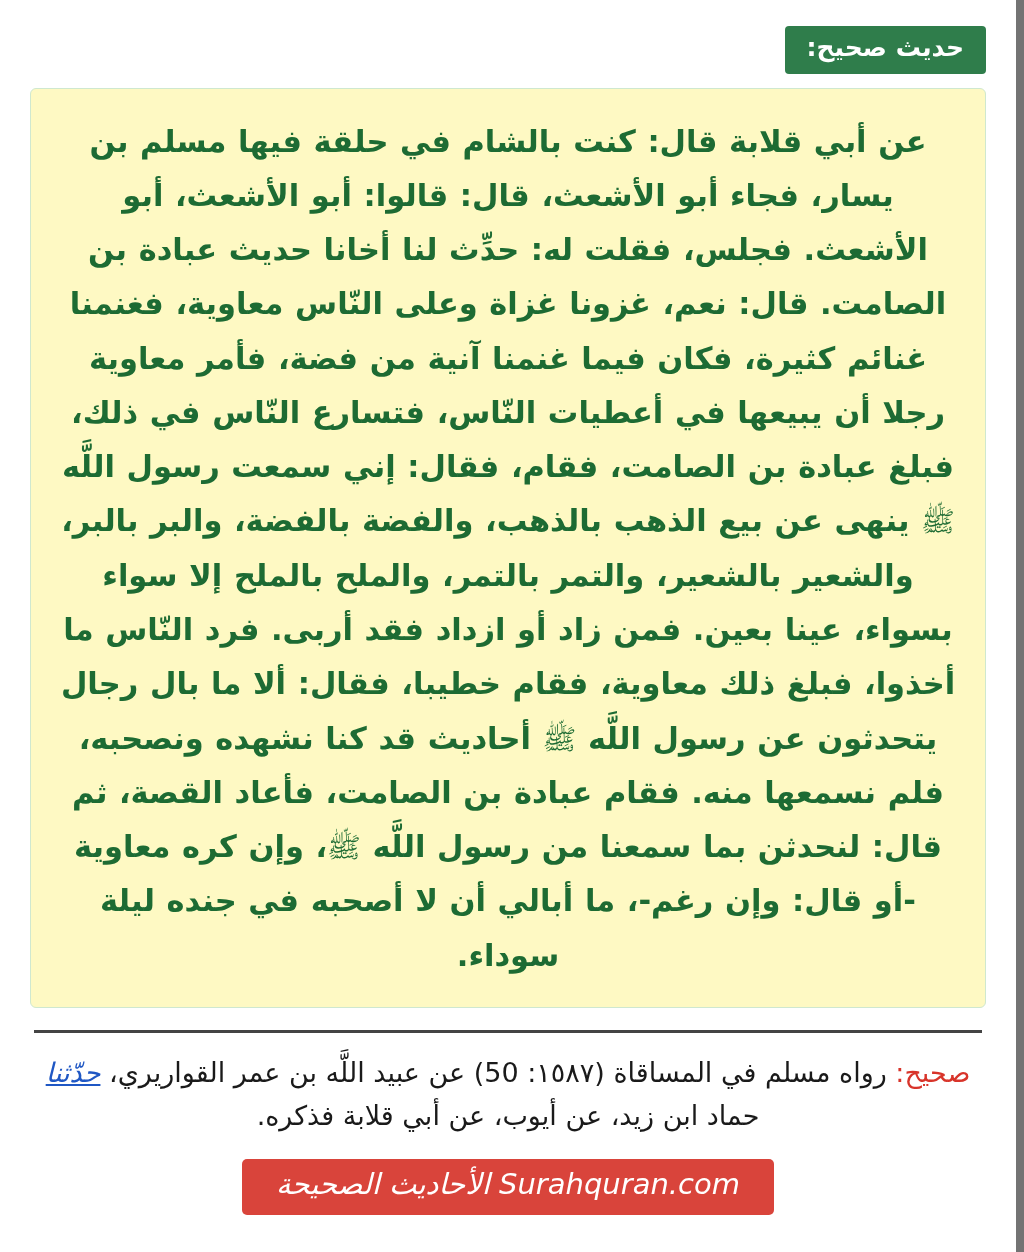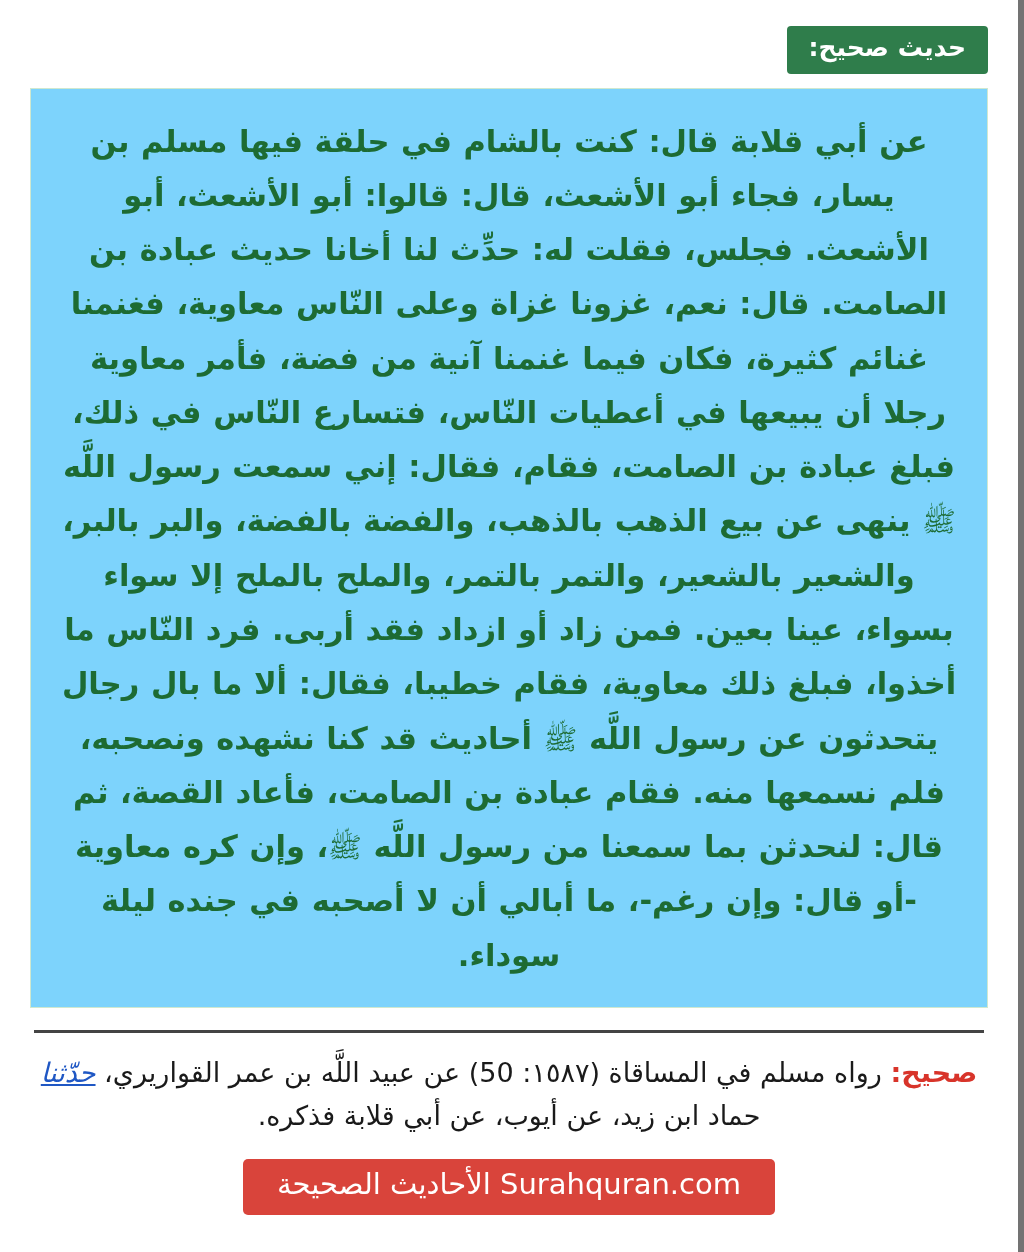--- a/index.html
+++ b/index.html
@@ -11,21 +11,21 @@
     height: 1252px;
     background: #ffffff;
     font-family: "DejaVu Sans", "Liberation Sans", sans-serif;
     overflow: hidden;
   }
   .page {
     position: relative;
     width: 1024px;
     height: 1252px;
     box-sizing: border-box;
-    border-right: 6px solid #737373;
+    border-right: 8px solid #737373;
     background: #ffffff;
   }
   .inner {
     position: absolute;
     inset: 0;
     padding: 26px 30px 0 30px;
     box-sizing: border-box;
     display: flex;
     flex-direction: column;
   }
@@ -40,23 +40,23 @@
     color: #ffffff;
     font-size: 25px;
     font-weight: bold;
     padding: 8px 22px 12px 22px;
     border-radius: 4px;
     line-height: 1.1;
     letter-spacing: 0;
   }
   
   .hadith-box {
-    background: #7dd3fc;
+    background: #fef9c3;
     border: 1px solid #cfe8cf;
-    border-radius: 0;
+    border-radius: 6px;
     padding: 26px 26px 24px 26px;
     box-sizing: border-box;
   }
   .hadith-text {
     color: #1d6b33;
     font-size: 30.5px;
     font-weight: bold;
     line-height: 1.78;
     text-align: center;
     margin: 0;
@@ -76,32 +76,33 @@
   
   .takhreej {
     font-size: 27px;
     line-height: 1.6;
     color: #1a1a1a;
     text-align: center;
     margin: 0 6px;
   }
   .takhreej .label {
     color: #d8342a;
-    font-weight: bold;
+    font-weight: normal;
   }
   .takhreej .link {
     color: #1f57c4;
     text-decoration: underline;
     font-style: italic;
   }
   
   .footer-row {
     margin-top: 22px;
     display: flex;
     justify-content: center;
+    font-style: italic;
   }
   .footer-bar {
     background: #d9443b;
     color: #ffffff;
     font-size: 29px;
     padding: 9px 34px 13px 34px;
     border-radius: 5px;
     line-height: 1.15;
     white-space: nowrap;
   }

